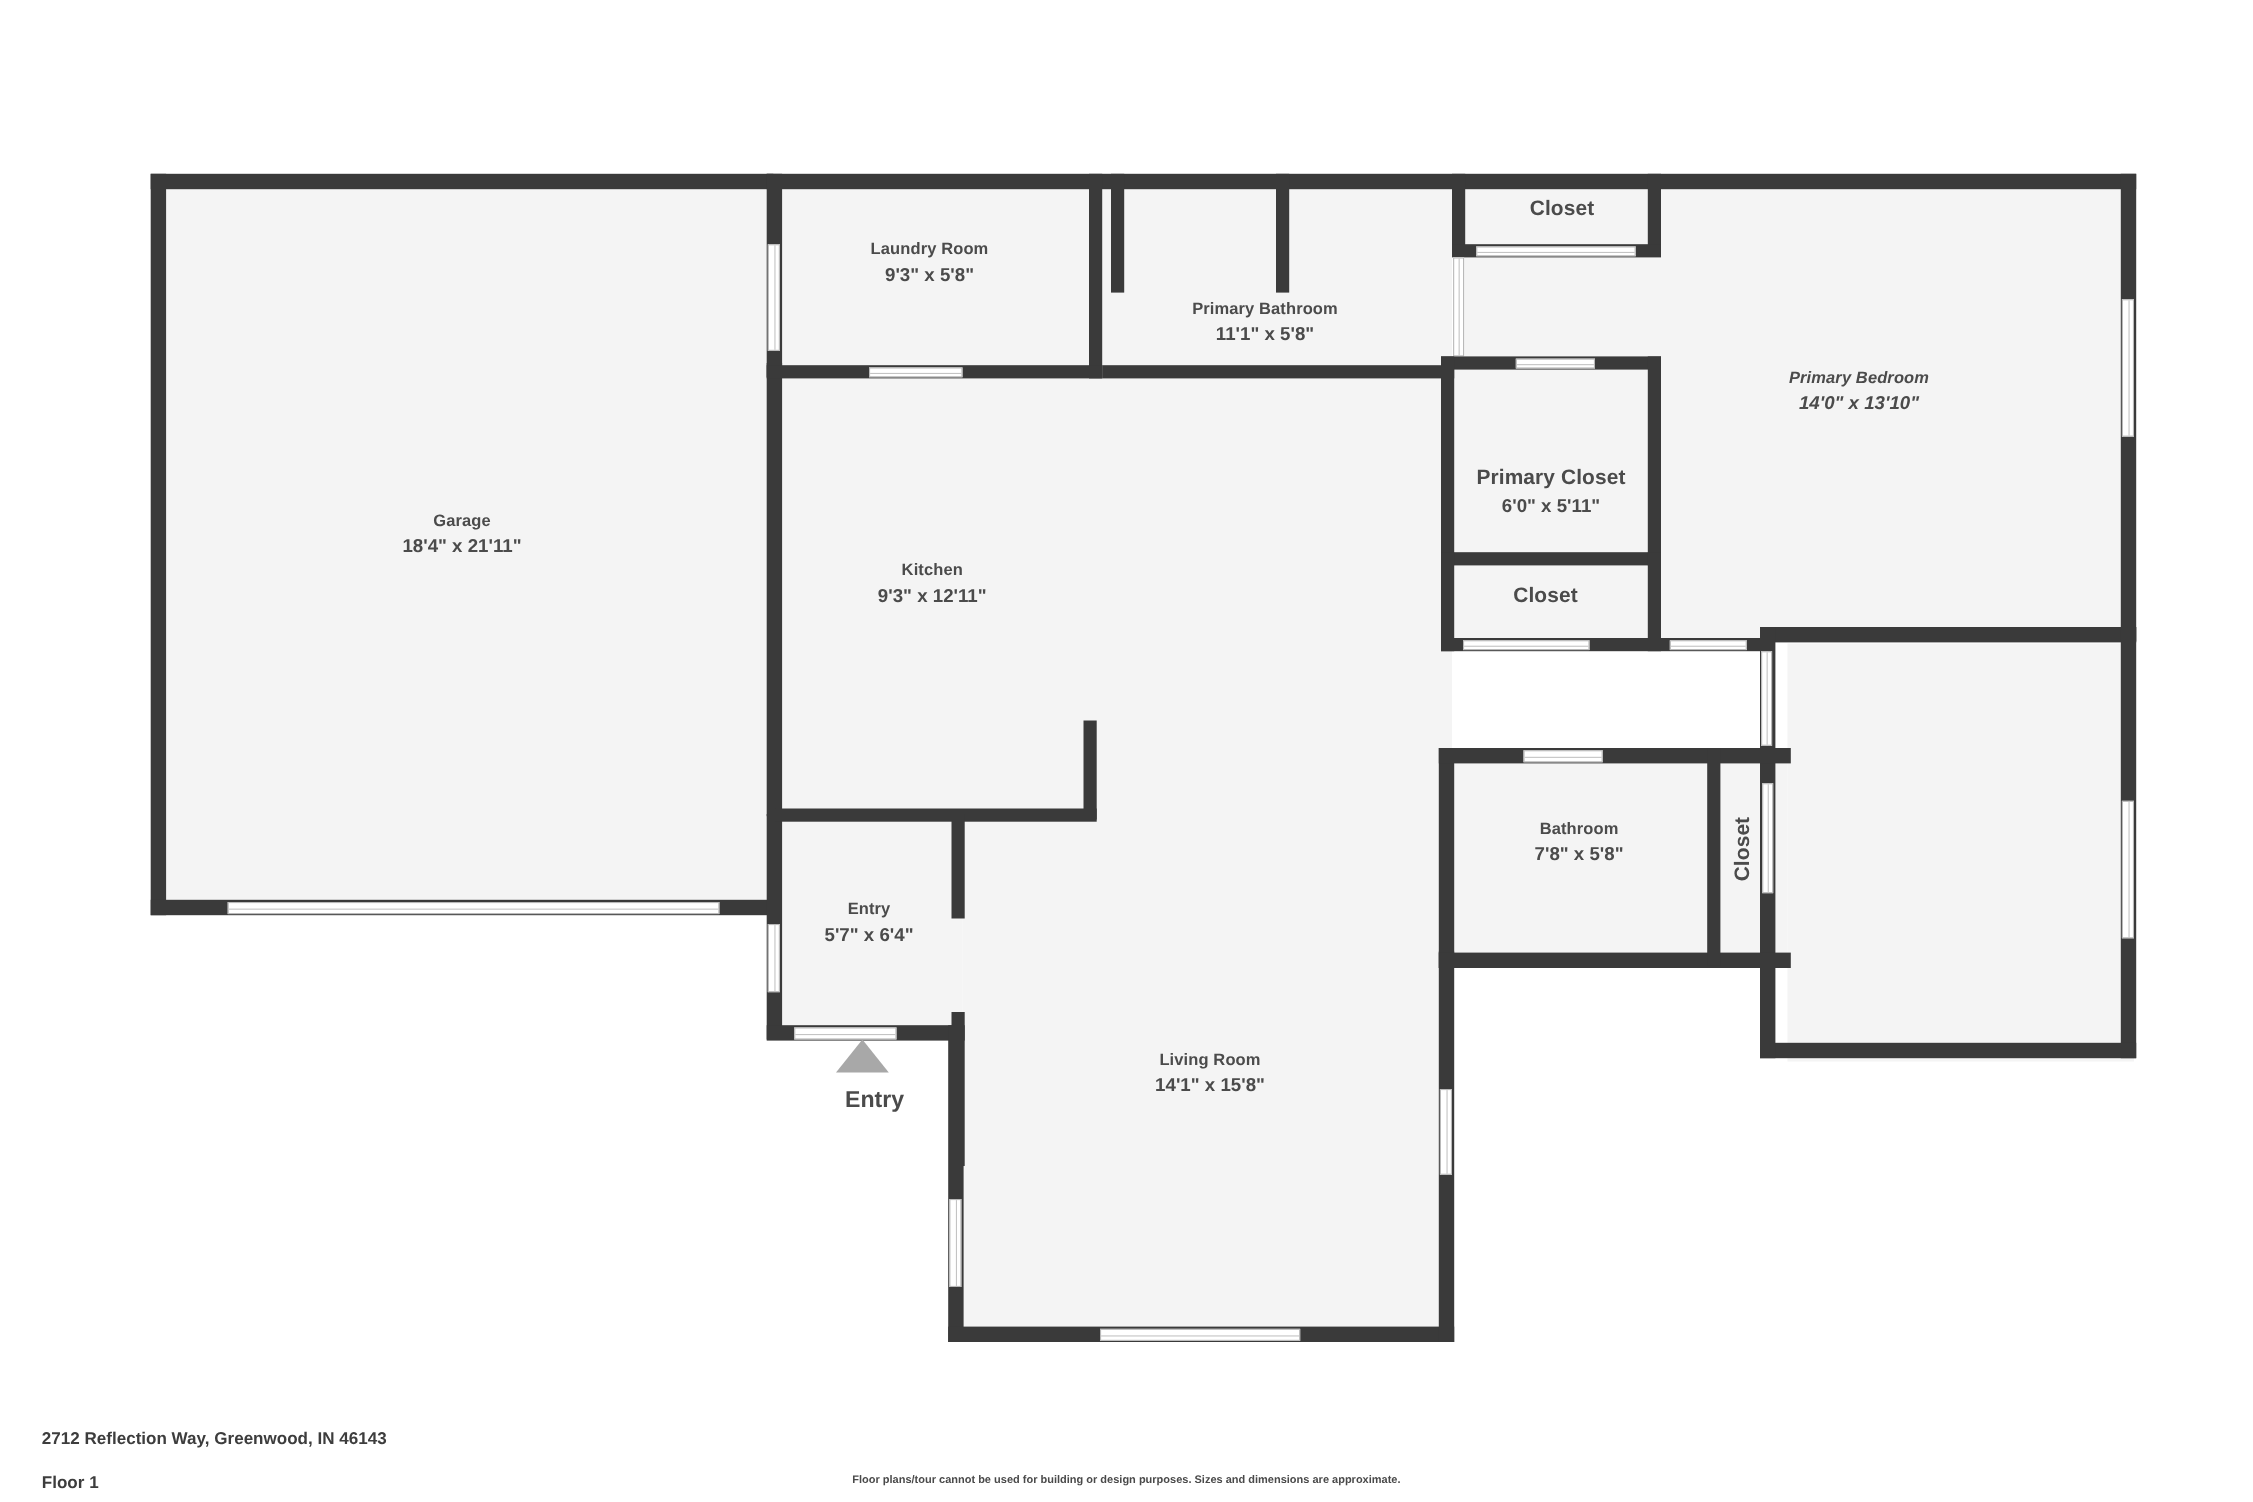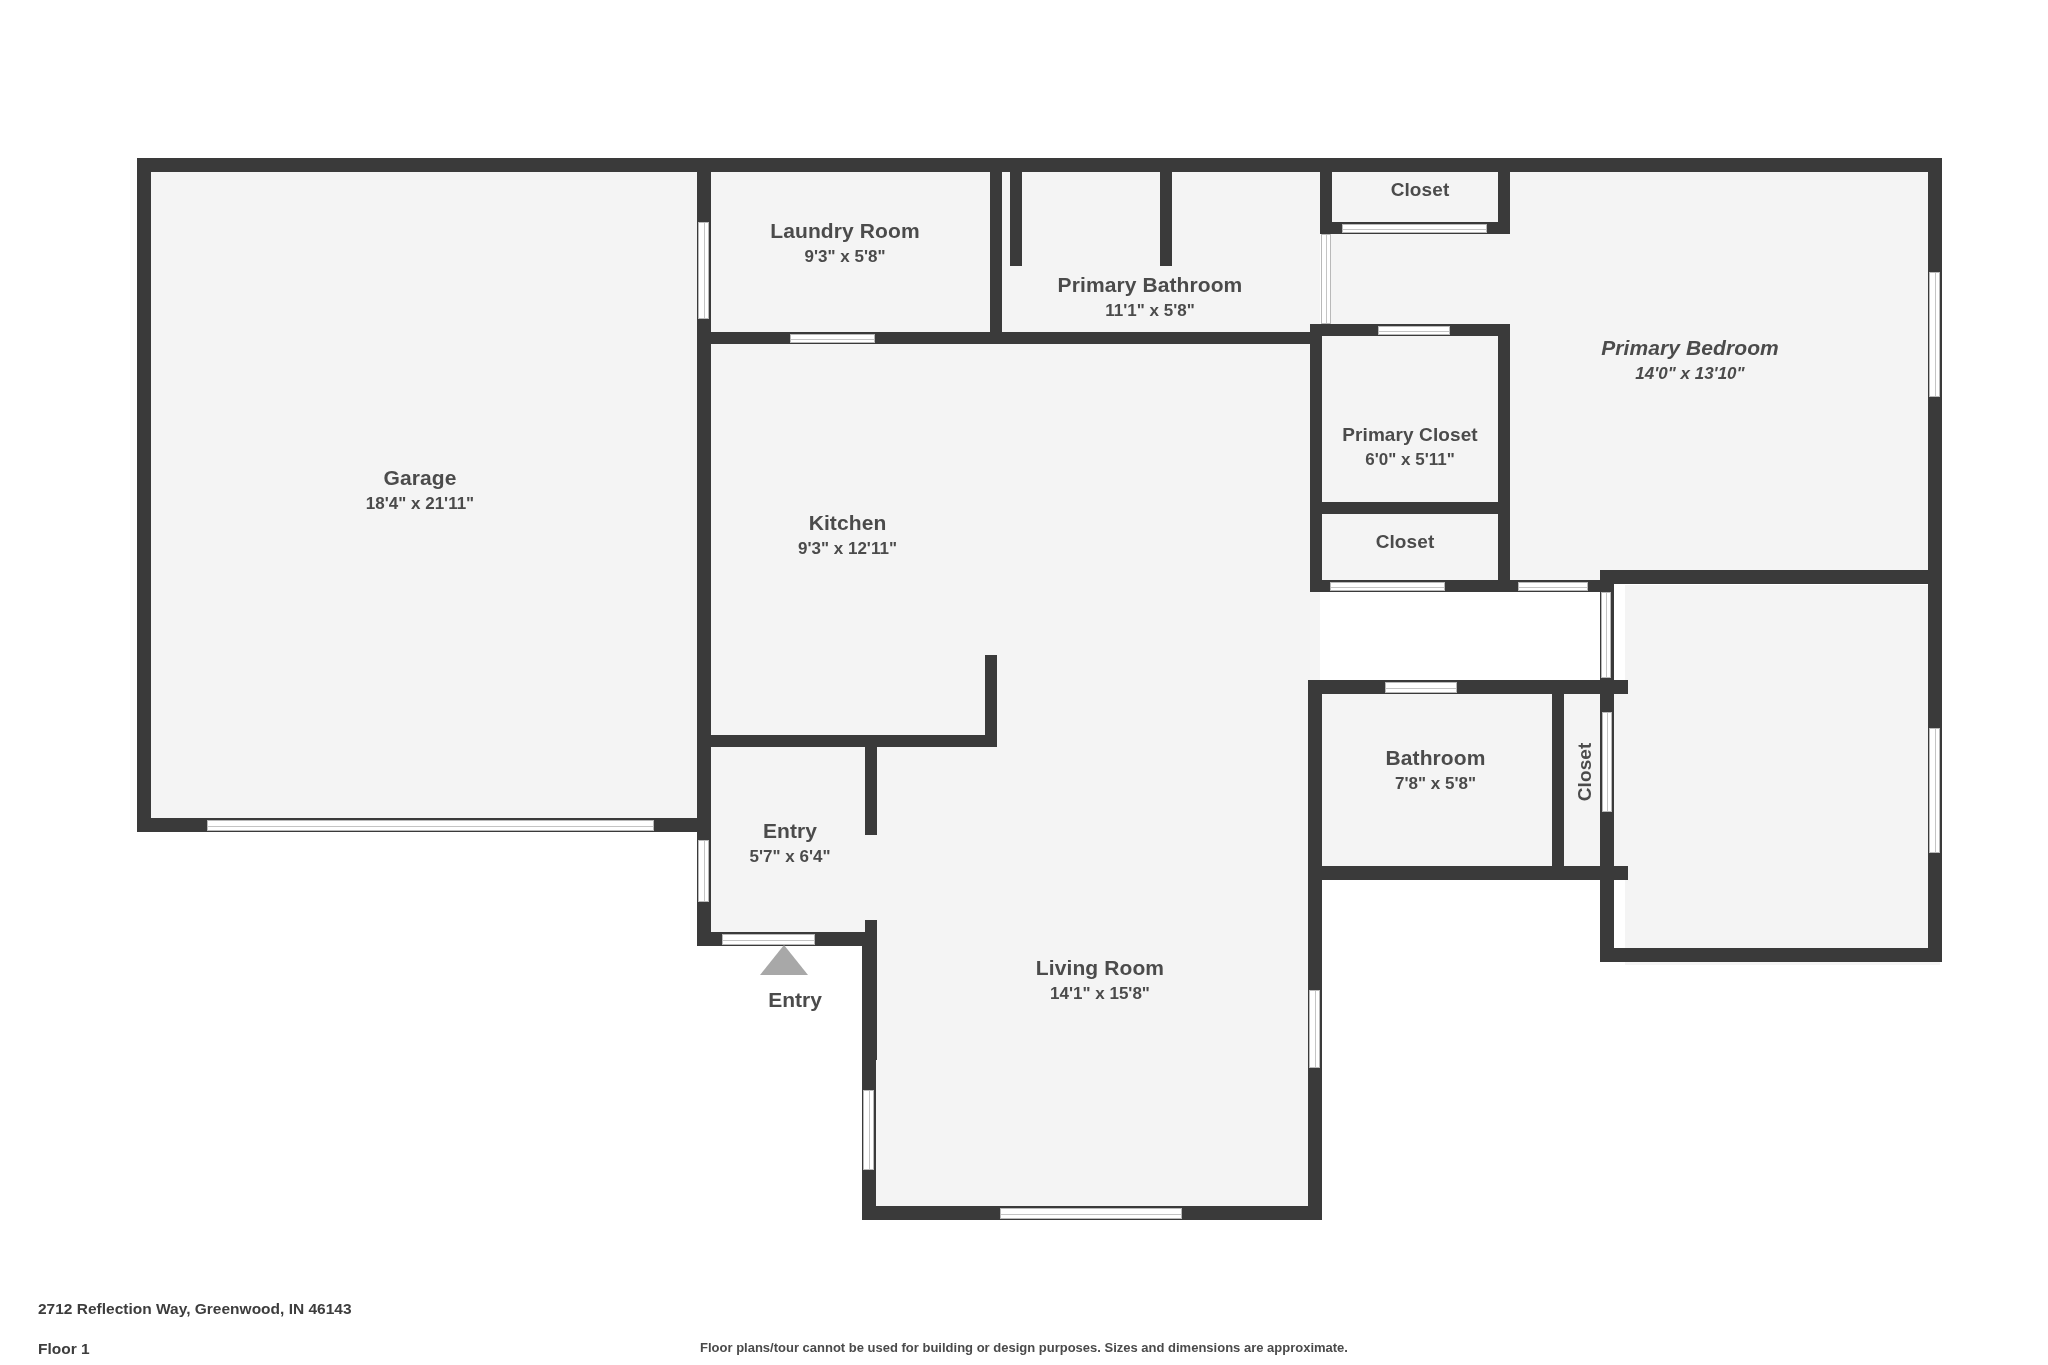--- a/index.html
+++ b/index.html
@@ -67,21 +67,21 @@
   .label {
     position: absolute;
     text-align: center;
     color: #4a4a4a;
     line-height: 1.25;
     white-space: nowrap;
     pointer-events: none;
   }
   .label .nm {
     display: block;
-    font-size: 21px;
+    font-size: 15px;
     font-weight: bold;
     letter-spacing: .1px;
     color: #4b4b4b;
   }
   .label .dim {
     display: block;
     font-size: 17px;
     font-weight: bold;
     color: #4b4b4b;
     margin-top: 2px;
@@ -126,21 +126,21 @@
     font-size: 15.5px;
     font-weight: bold;
     color: #3d3d3d;
     white-space: nowrap;
   }
   .footer-disclaimer {
     position: absolute;
     left: 50%;
     transform: translateX(-50%);
     top: 1340px;
-    font-size: 13px;
+    font-size: 10px;
     font-weight: bold;
     color: #4a4a4a;
     white-space: nowrap;
   }
 </style>
 </head>
 <body>
 
 <div id="plan">
 

